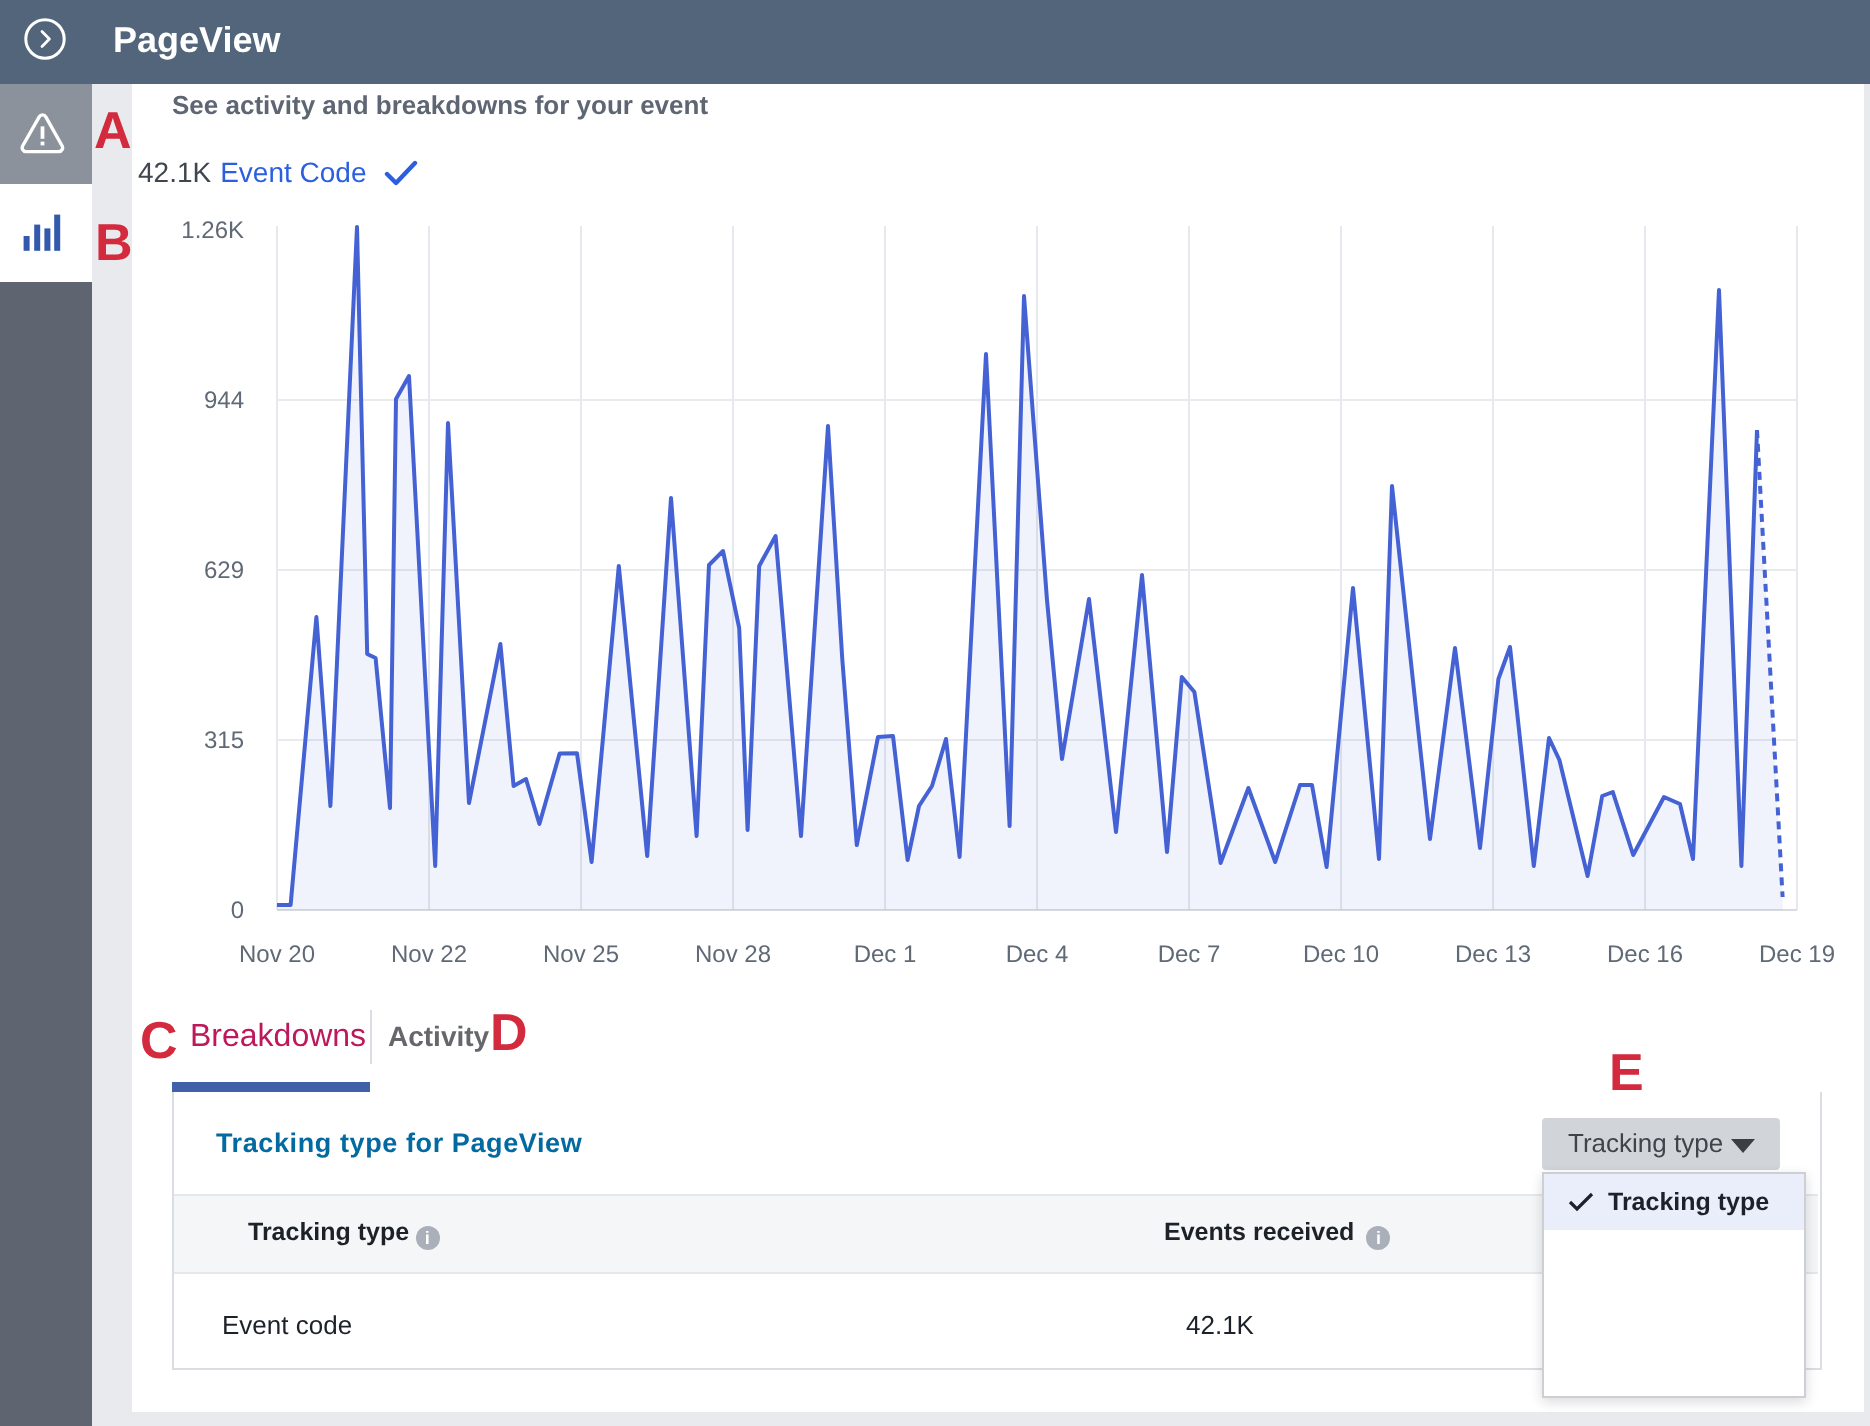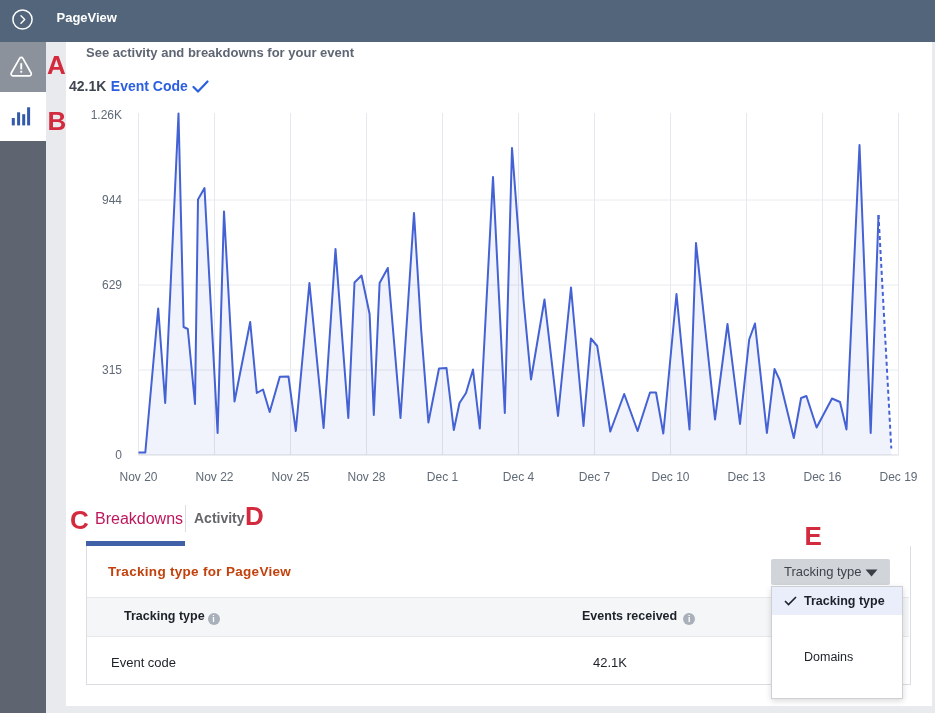--- a/index.html
+++ b/index.html
@@ -1,38 +1,38 @@
 <!DOCTYPE html>
 <html><head>
 <meta charset="utf-8">
 <style>
 html,body{margin:0;padding:0;}
 body{width:935px;height:713px;position:relative;overflow:hidden;
   font-family:"Liberation Sans",sans-serif;background:#e9eaed;}
 .abs{position:absolute;}
 
 .topbar{left:0;top:0;width:935px;height:42px;background:#52657b;}
-.title{left:56.5px;top:10px;color:#fff;font-size:13px;font-weight:bold;}
+.title{left:56.5px;top:10px;color:#fff;font-size:18px;font-weight:bold;}
 
 .sidebar{left:0;top:42px;width:46px;height:671px;background:#5e6570;}
 .sb1{left:0;top:0;width:46px;height:50px;background:#8b929c;}
 .sb2{left:0;top:50px;width:46px;height:49px;background:#ffffff;}
 
 .card{left:66px;top:42px;width:866px;height:664px;background:#fff;}
 .subtitle{left:86px;top:45px;font-size:13px;color:#5f6673;font-weight:bold;}
-.stat{left:69px;top:78px;font-size:14px;font-weight:bold;color:#404650;}
+.stat{left:69px;top:78px;font-size:14px;font-weight:normal;color:#404650;}
 .statlink{color:#2b5fe0;}
 
 .tabs{left:95px;top:510px;font-size:16px;font-weight:normal;color:#be185d;}
 .tabs2{left:194px;top:510px;font-size:14px;color:#65676b;font-weight:bold;}
 .tabdiv{left:185px;top:505px;width:1px;height:27px;background:#dadde1;}
 .tabline{left:86px;top:541px;width:99px;height:5px;background:#4060a8;}
 
 .panel{left:86px;top:546px;width:823px;height:138px;background:#fff;border:1px solid #dadde1;border-top:none;}
-.ptitle{left:108px;top:564px;font-size:13.5px;font-weight:bold;color:#c2410c;letter-spacing:0.3px;}
+.ptitle{left:108px;top:564px;font-size:13.5px;font-weight:bold;color:#0369a1;letter-spacing:0.3px;}
 .pbtn{left:771px;top:559px;width:119px;height:26px;background:#d1d5da;border-radius:2px;
   font-size:13px;color:#3f444a;line-height:26px;text-align:left;}
 .hdrrow{left:87px;top:597px;width:822px;height:40px;background:#f5f6f7;
   border-top:1px solid #e5e7ea;border-bottom:1px solid #e5e7ea;box-sizing:border-box;}
 .th{font-size:12.5px;font-weight:bold;color:#1d2129;top:609px;}
 .td{font-size:13px;color:#1d2129;top:655px;}
 .icirc{display:inline-block;width:12px;height:12px;border-radius:50%;background:#a9b0ba;color:#fff;
   font-size:9px;font-weight:bold;text-align:center;line-height:12px;vertical-align:-2px;margin-left:3px;font-family:"Liberation Sans",sans-serif;}
 
 .menu{left:771px;top:586px;width:132px;height:113px;background:#fff;border:1px solid #ccd0d5;
@@ -137,22 +137,19 @@
 <div class="abs td" style="left:111px">Event code</div>
 <div class="abs td" style="left:593px">42.1K</div>
 
 <div class="abs menu">
   <div class="mi" style="top:0;background:#e9eefa;font-weight:bold;">
     <svg width="13" height="10" viewBox="0 0 13 10" style="position:absolute;left:12px;top:9px">
         <path d="M1 5 L4.5 8.5 L12 1" fill="none" stroke="#1d2129" stroke-width="1.6"></path>
       </svg>
     <span class="lbl">Tracking type</span>
   </div>
-  <div class="mi" style="top:56px">
-      <span class="lbl">Domains</span>
-    </div>
 </div>
 
 <div class="abs red" style="left:47px;top:52px">A</div>
 <div class="abs red" style="left:47.5px;top:108px">B</div>
 <div class="abs red" style="left:70px;top:507px">C</div>
 <div class="abs red" style="left:245px;top:502.5px">D</div>
 <div class="abs red" style="left:804.5px;top:523px">E</div>
 
 </body></html>

